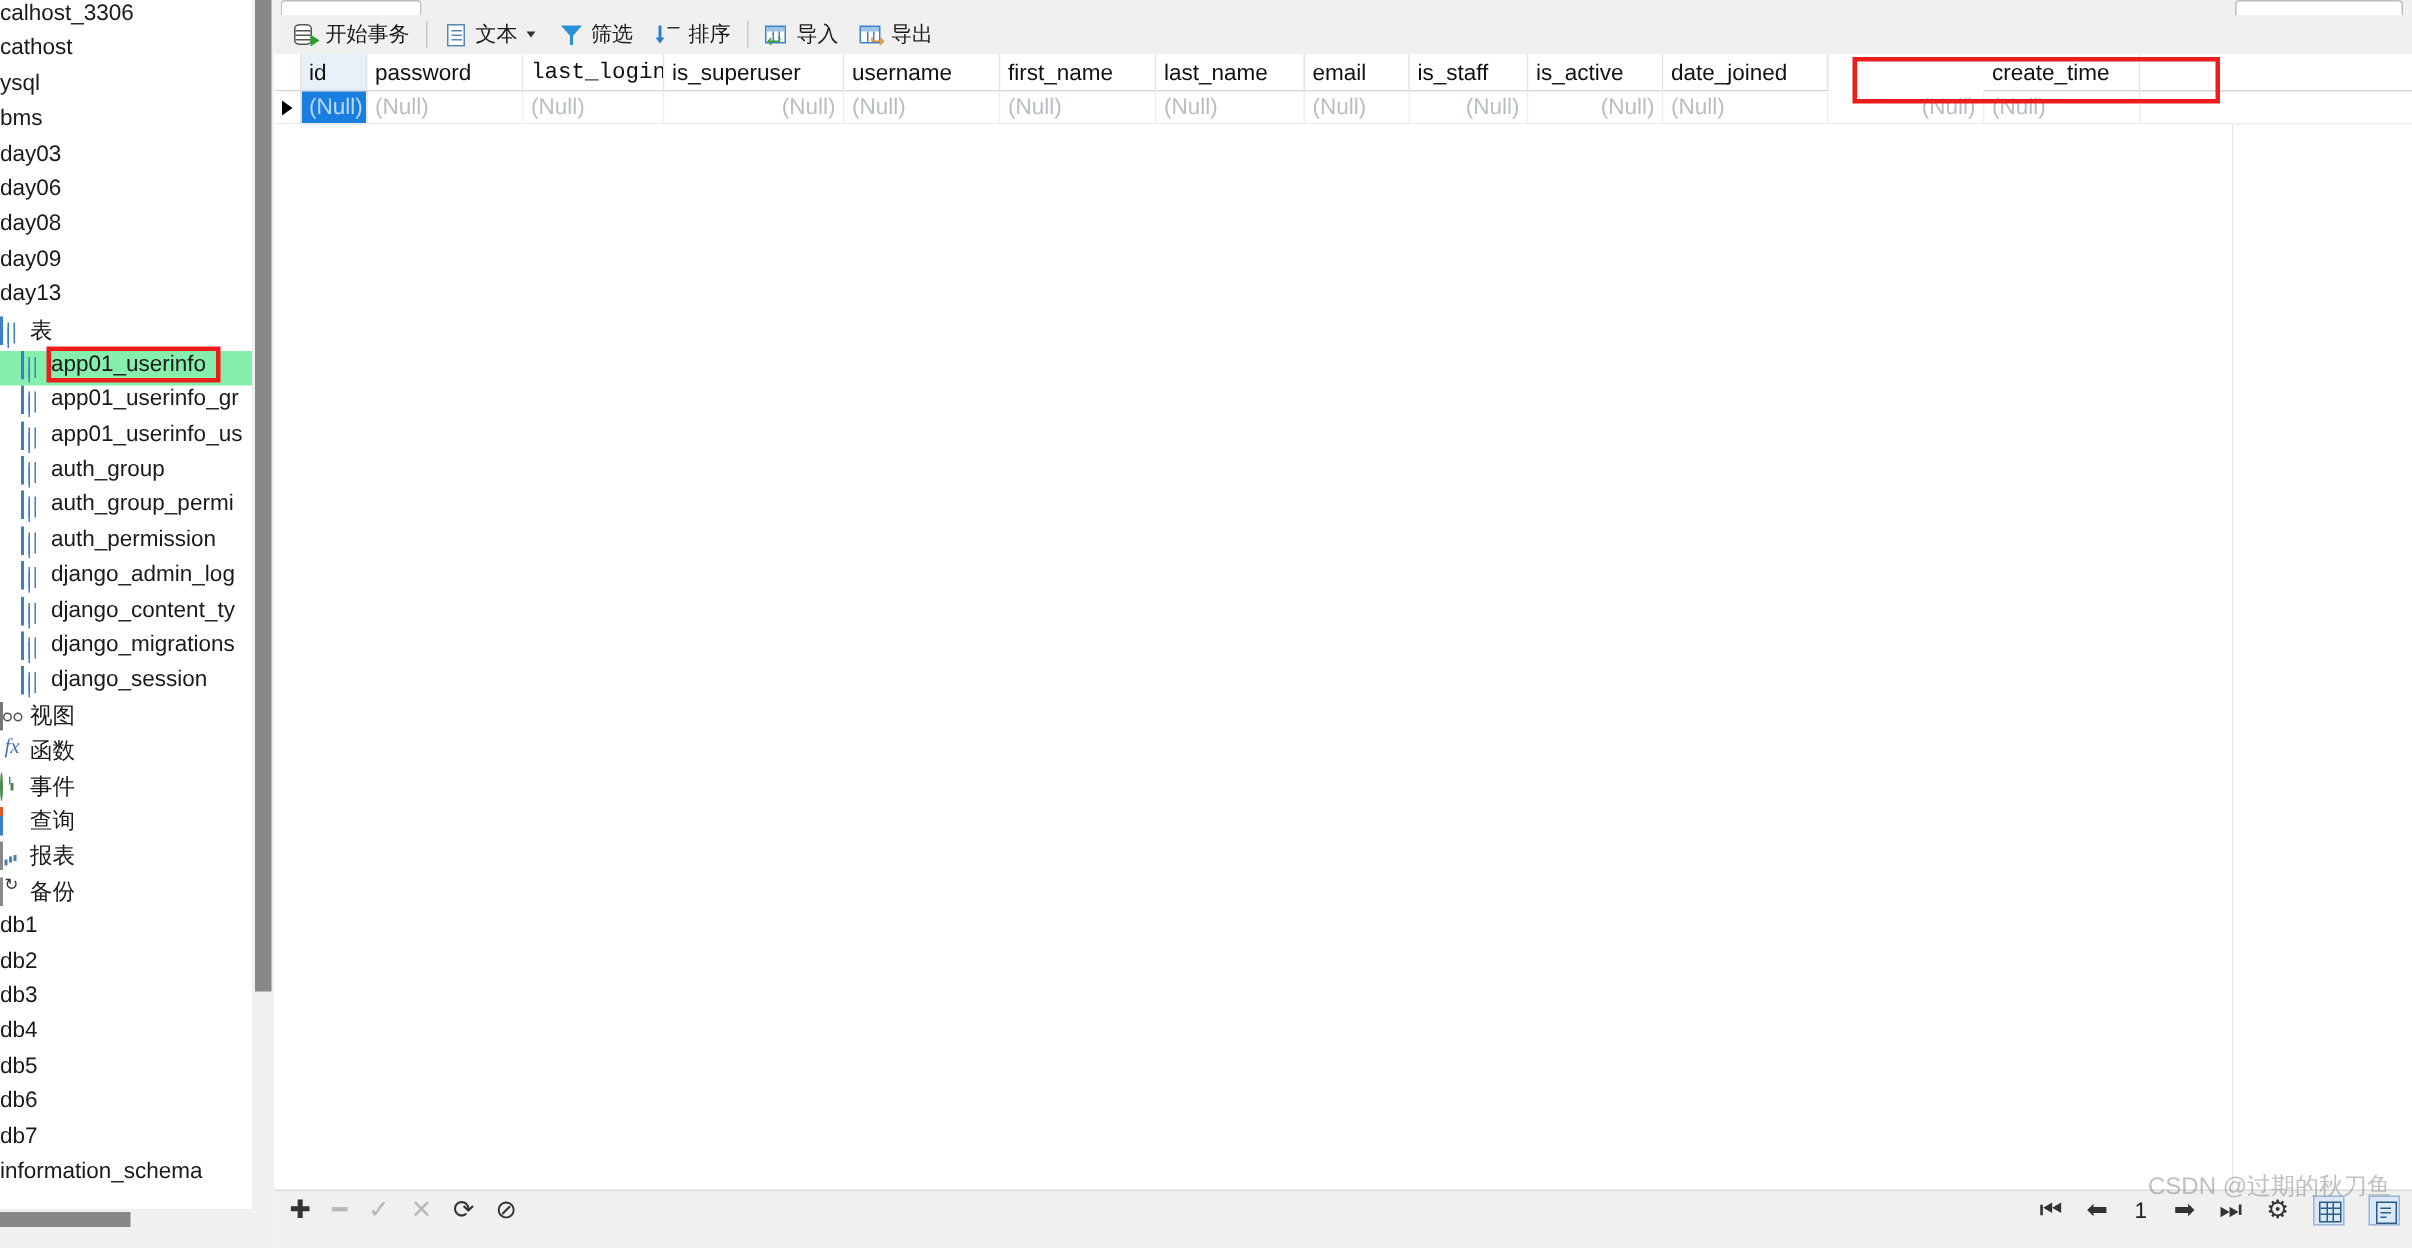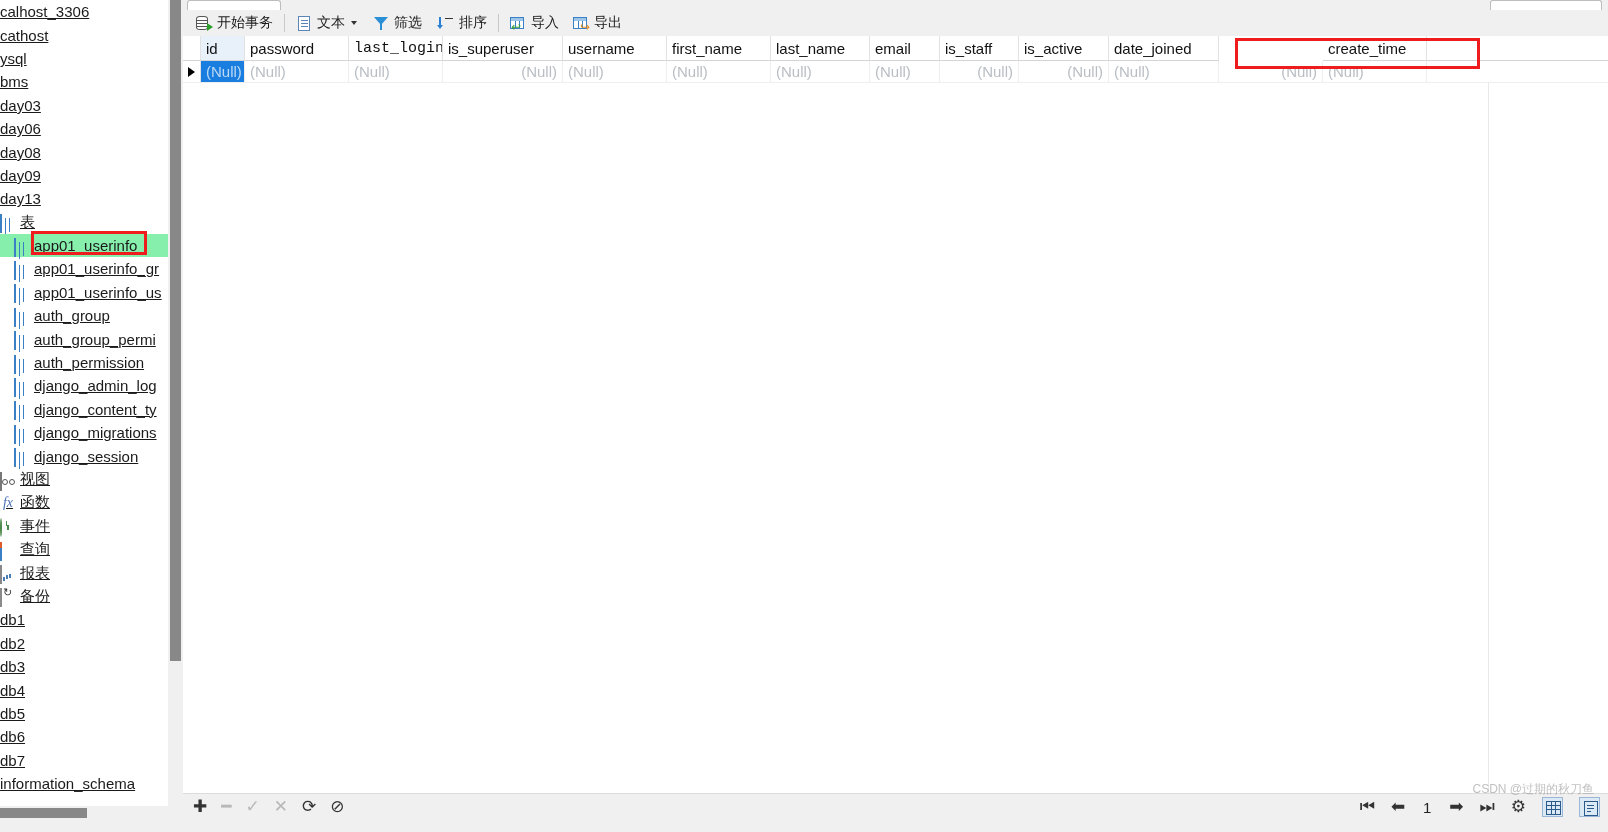--- a/index.html
+++ b/index.html
@@ -21,26 +21,25 @@
     position: absolute;
     left: 0; top: 0;
     width: 168px; height: 806px;
     background: #ffffff;
     overflow: hidden;
   }
   .tree-item {
     position: relative;
     height: 23.4px;
     display: flex;
-    align-items: center;
+    align-items: flex-start;
     padding-left: 0px;
     font-size: 15px;
     color: #1a1a1a;
     white-space: nowrap;
-    text-decoration: underline;
   }
   .tree-item.selected { background: #86efac; }
   .tree-item.lvl-db { padding-left: 0px; }
   .tree-item.lvl-group { padding-left: 0px; }
   .tree-item.lvl-table { padding-left: 14px; }
   .ti-label { display: inline-block; }
   .ti-icon {
     width: 16px; height: 16px;
     margin-right: 4px;
     flex: 0 0 16px;
@@ -387,21 +386,21 @@
     background:
       linear-gradient(#2a5a8a,#2a5a8a) 2px 3px/7px 1px no-repeat,
       linear-gradient(#2a5a8a,#2a5a8a) 2px 6px/7px 1px no-repeat,
       linear-gradient(#2a5a8a,#2a5a8a) 2px 9px/4px 1px no-repeat;
   }
 
   
   #watermark {
     position: absolute;
     right: 14px; top: 781px;
-    font-size: 12px;
+    font-size: 16px;
     color: rgba(140,140,140,0.55);
     white-space: nowrap;
     z-index: 7;
     pointer-events: none;
     margin-left: 32px;
   }
 </style>
 </head>
 <body>
 

